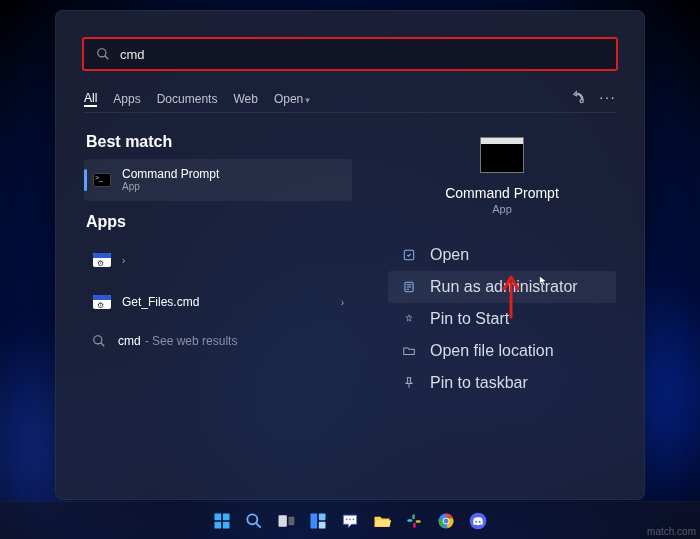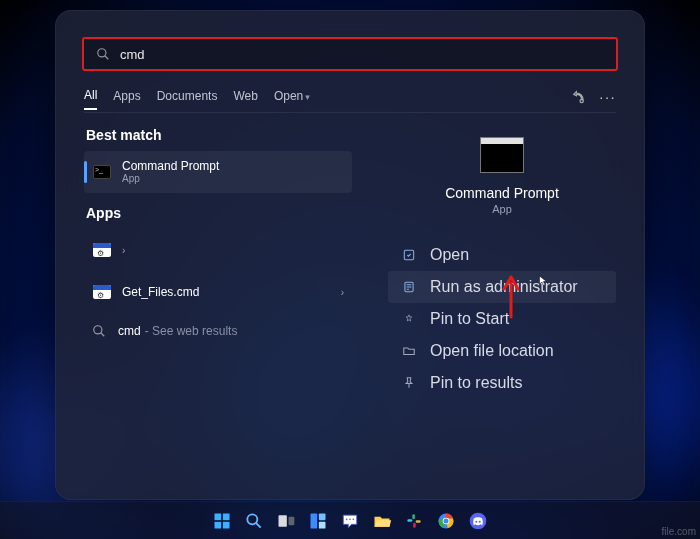--- a/index.html
+++ b/index.html
@@ -10,21 +10,21 @@
   }
   .bloom { position:absolute; border-radius:50%; filter: blur(18px); }
   .bloom.a { width:320px; height:320px; background: radial-gradient(circle, rgba(0,100,255,0.6), transparent 70%); left:130px; top:250px; }
   .bloom.b { width:360px; height:360px; background: radial-gradient(circle, rgba(20,60,200,0.7), transparent 70%); left:340px; top:200px; }
   .bloom.c { width:260px; height:260px; background: radial-gradient(circle, rgba(40,80,230,0.5), transparent 70%); left:-60px; top:320px; }
   .bloom.d { width:240px; height:240px; background: radial-gradient(circle, rgba(10,50,200,0.5), transparent 70%); right:-60px; top:280px; }
 
   .start-panel {
     position: absolute; left: 55px; top: 10px; width: 590px; height: 490px;
     background: rgba(30, 35, 55, 0.86);
-    border-radius: 16px;
+    border-radius: 8px;
     backdrop-filter: blur(20px);
     box-shadow: 0 10px 40px rgba(0,0,0,0.6);
     padding: 0;
     color: #e8e8e8;
     font-size: 12px;
     border: 1px solid rgba(255,255,255,0.05);
   }
   .search-wrap {
     position: absolute; left: 26px; top: 26px; right: 26px; height: 34px;
     border: 2px solid #d91f1f;
@@ -35,29 +35,29 @@
   .search-wrap svg { width:14px; height:14px; opacity:.7; margin-right:10px; }
   .search-wrap input {
     flex:1; background:transparent; border:none; outline:none; color:#e8e8e8; font-size:13px;
   }
   .filters {
     position:absolute; left:28px; top:74px; right:28px; height:28px;
     display:flex; align-items:center; gap:16px;
     border-bottom:1px solid rgba(255,255,255,0.08);
     font-size:12px; color:#c0c4d0;
   }
-  .filter { cursor:pointer; padding-bottom:6px; }
+  .filter { cursor:pointer; }
   .filter.active { color:#fff; border-bottom:2px solid #fff; }
   .filter .chev { font-size:9px; margin-left:2px; opacity:.7; }
   .filters-right { margin-left:auto; display:flex; gap:12px; }
   .filters-right svg { width:16px; height:16px; opacity:.8; }
   .more-dots { letter-spacing:1px; }
 
   .left-col { position:absolute; left:28px; top:112px; width:268px; }
-  .section-label { font-size:14px; font-weight:600; color:#fff; margin:4px 0 8px 2px; }
+  .section-label { font-size:16px; font-weight:600; color:#fff; margin:10px 0 8px 2px; }
   .result-row {
     display:flex; align-items:center; height:42px; padding:0 8px;
     border-radius:4px; cursor:pointer; position:relative;
   }
   .result-row.selected { background: rgba(255,255,255,0.055); }
   .result-row.selected::before {
     content:''; position:absolute; left:0; top:10px; bottom:10px; width:3px;
     background:#5aa0ff; border-radius:2px;
   }
   .result-icon {
@@ -212,21 +212,21 @@
     <div class="action">
       <svg viewBox="0 0 24 24" fill="none" stroke="#b8bed0" stroke-width="1.8">
           <path d="M3 7 L3 18 L21 18 L21 9 L12 9 L10 7 Z"></path>
         </svg>
       <span>Open file location</span>
     </div>
     <div class="action">
       <svg viewBox="0 0 24 24" fill="none" stroke="#b8bed0" stroke-width="1.8">
           <path d="M9 3 L15 3 L14 10 L17 13 L7 13 L10 10 Z M12 13 L12 20"></path>
         </svg>
-      <span>Pin to results</span>
+      <span>Pin to taskbar</span>
     </div>
 
     <div class="cursor-arrow" style="left:150px; top:152px;">
       <svg viewBox="0 0 24 24">
           <path d="M3 2 L3 18 L8 14 L11 21 L14 20 L11 13 L17 13 Z" fill="#fff" stroke="#000" stroke-width="1"></path>
         </svg>
     </div>
     <div class="red-arrow" style="left:112px; top:152px;">
       <svg viewBox="0 0 22 44">
           <path d="M11 42 L11 8 M11 2 L4 14 M11 2 L18 14" stroke="#e21b1b" stroke-width="3" fill="none" stroke-linecap="round"></path>
@@ -299,13 +299,13 @@
   <div class="tb-icon">
       <svg viewBox="0 0 24 24">
         <circle cx="12" cy="12" r="10" fill="#5865f2"></circle>
         <path d="M7 9 C9 7 15 7 17 9 C18 12 18 15 17 17 L15 16 C15 16 14 17 12 17 C10 17 9 16 9 16 L7 17 C6 15 6 12 7 9 Z" fill="#fff"></path>
         <circle cx="10" cy="13" r="1.2" fill="#5865f2"></circle>
         <circle cx="14" cy="13" r="1.2" fill="#5865f2"></circle>
       </svg>
     </div>
 </div>
 
-<div class="watermark">file.com</div>
+<div class="watermark">match.com</div>
 
 </body></html>

